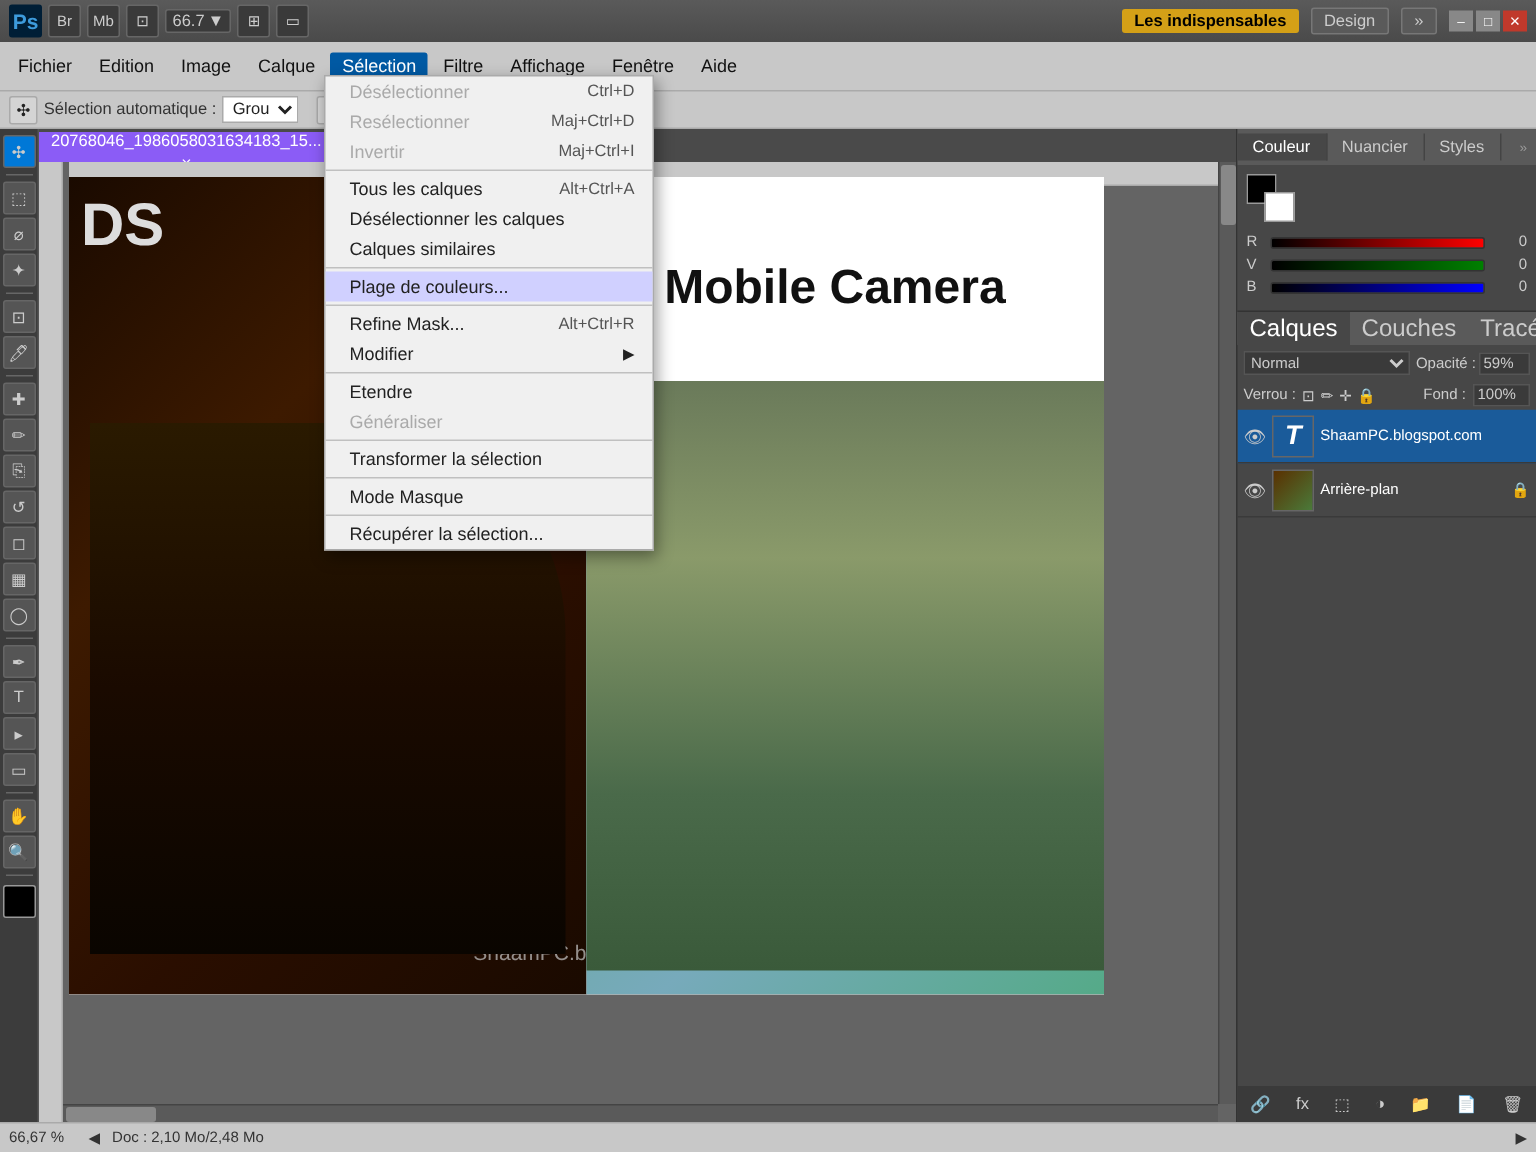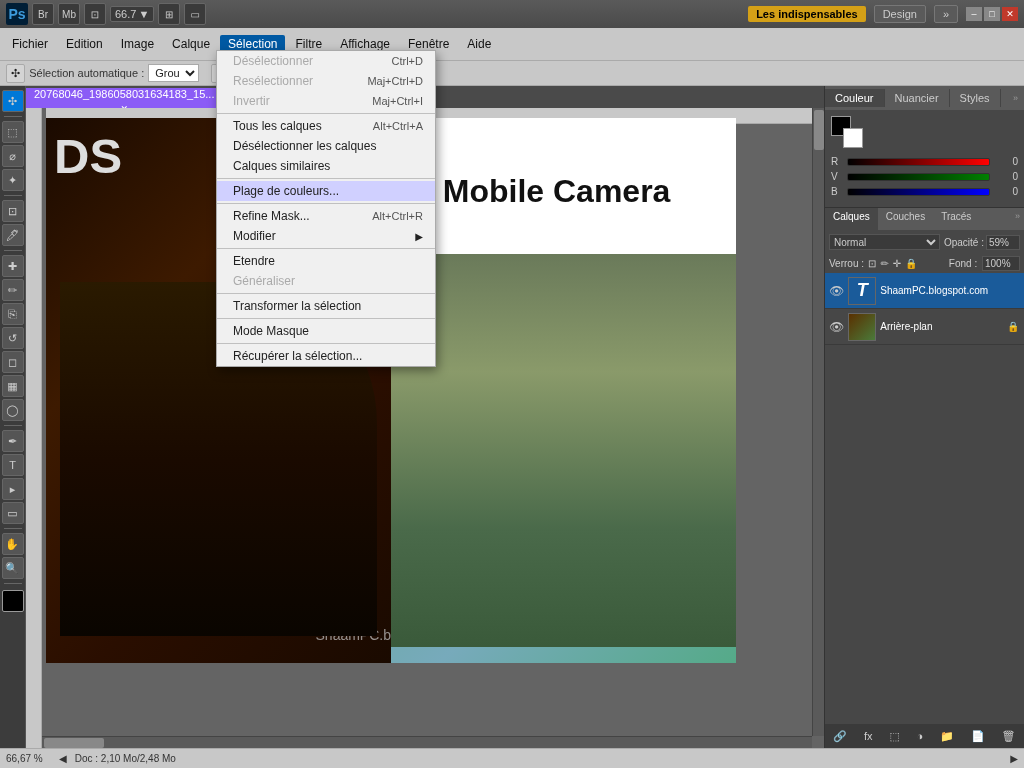--- a/index.html
+++ b/index.html
@@ -243,21 +243,21 @@
       cursor: pointer;
     }
 
     
     .layers-panel { flex: 1; display: flex; flex-direction: column; }
     .layers-panel-tabs {
       height: 22px; background: #5a5a5a;
       display: flex;
     }
     .layers-panel-tab {
-      padding: 3px 8px; font-size: 10px;
+      padding: 3px 8px; font-size: 16px;
       cursor: pointer; color: #ccc;
     }
     .layers-panel-tab.active { background: #474747; color: white; }
     .layers-controls {
       padding: 4px;
       display: flex; align-items: center; gap: 4px;
     }
     .layer-mode-select {
       font-size: 10px; height: 16px; background: #3a3a3a;
       border: 1px solid #555; color: #ccc; flex: 1;
@@ -469,21 +469,21 @@
       <div id="canvas-content">
 
         <div style="width:100%;height:100%;position:relative;overflow:hidden;">
 
           <div style="position:absolute;left:0;top:0;width:50%;height:100%;background:linear-gradient(135deg,#1a0a00,#3d1a00,#2a0e00,#1a0a00);"></div>
 
           <div style="position:absolute;left:50%;top:0;width:50%;height:100%;background:linear-gradient(135deg,#8ab,#6a9,#7ab,#5a8);"></div>
 
           <div style="position:absolute;left:50%;top:0;width:50%;height:35%;background:white;"></div>
 
-          <div style="position:absolute;left:8px;top:10px;font-size:49px;font-weight:bold;color:#ddd;font-family:Arial;">DS</div>
+          <div style="position:absolute;left:8px;top:10px;font-size:40px;font-weight:bold;color:#ddd;font-family:Arial;">DS</div>
 
           <div style="position:absolute;left:50%;top:10%;width:48%;text-align:center;">
             <div style="font-size:32px;font-weight:bold;color:#111;font-family:Arial;">Mobile Camera</div>
           </div>
 
           <div style="position:absolute;bottom:20px;left:50%;transform:translateX(-50%);font-size:14px;color:rgba(200,200,200,0.7);font-family:Arial;white-space:nowrap;">ShaamPC.blogspot.com</div>
 
           <div style="position:absolute;left:2%;top:30%;width:46%;height:65%;background:linear-gradient(to bottom,#2a1a00 0%,#1a0a00 50%,#0a0500 100%);border-radius:0 40% 0 0;"></div>
 
           <div style="position:absolute;left:50%;top:25%;width:50%;height:72%;background:linear-gradient(to bottom,#6a7a5a 0%,#8a9a6a 30%,#4a6a4a 70%,#3a5a3a 100%);"></div>

